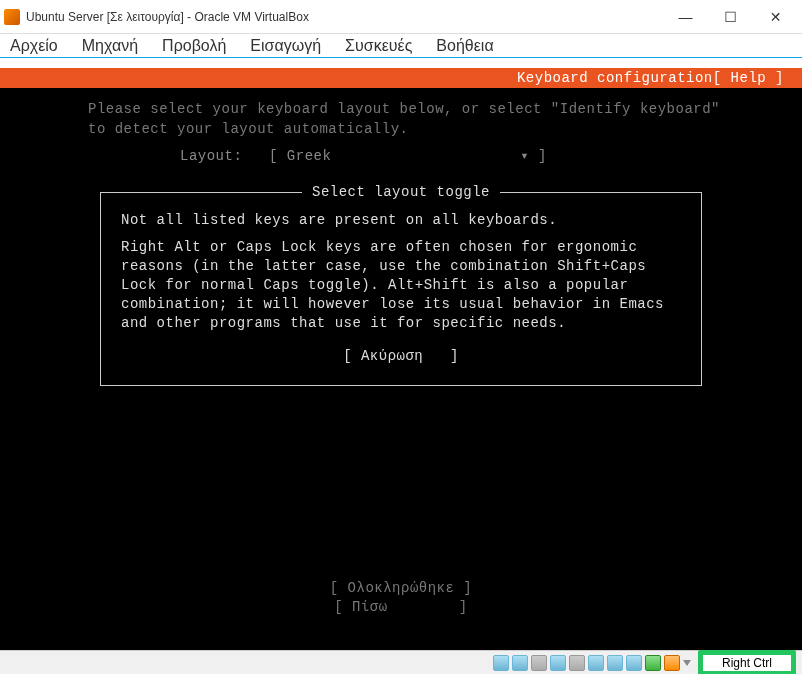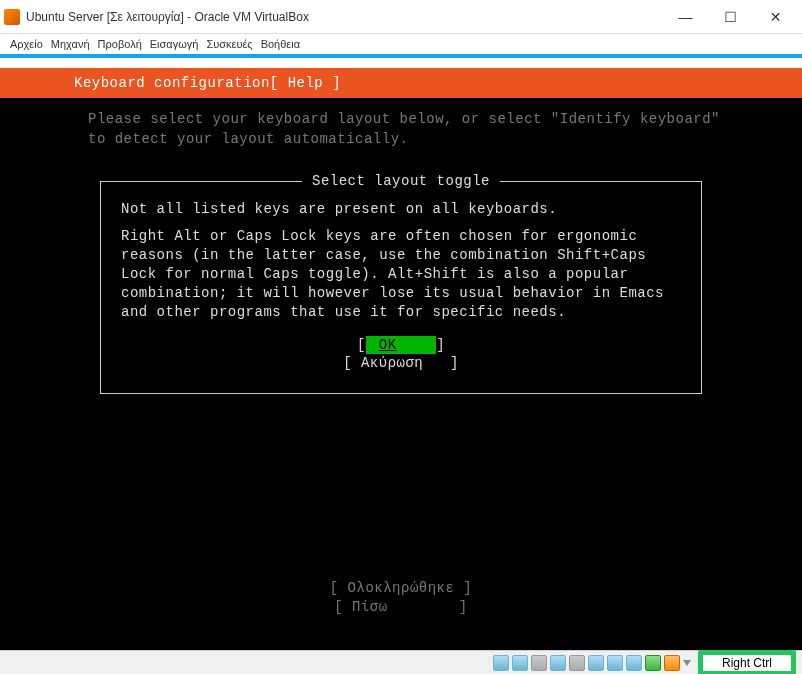--- a/index.html
+++ b/index.html
@@ -33,44 +33,44 @@
   width: 45px; height: 29px;
   display: flex; align-items: center; justify-content: center;
   font-size: 14px; color: #333;
   cursor: pointer;
 }
 .menubar {
   height: 24px;
   display: flex;
   align-items: center;
   padding: 0 10px;
-  gap: 8px;
-  font-size: 11px;
+  gap: 24px;
+  font-size: 16px;
   color: #333;
-  border-bottom: 4px solid #0ea5e9;
+  border-bottom: 1px solid #0ea5e9;
 }
 .menubar span { cursor: pointer; }
 .terminal {
   background: #000;
   font-family: "Courier New", monospace;
   font-size: 14px;
   letter-spacing: 0.5px;
   color: #aaa;
   height: 591px;
   position: relative;
   padding: 0;
 }
 .header-bar {
   background: #e95420;
   color: #fff;
-  height: 30px;
-  display: flex;
-  align-items: center;
-  padding: 0 34px;
-  justify-content: flex-start;
+  height: 20px;
+  display: flex;
+  align-items: center;
+  padding: 0 18px;
+  justify-content: flex-end;
   margin-top: 10px;
 }
 .header-title { margin-left: 40px; }
 .help { }
 .instr {
   color: #777;
   padding: 12px 70px 4px 88px;
   line-height: 1.4;
 }
 .layout-row {
@@ -188,27 +188,31 @@
 </div>
 
 <div class="terminal">
   <div class="header-bar">
     <span class="header-title">Keyboard configuration</span>
     <span class="help">[ Help ]</span>
   </div>
 
   <div class="instr">Please select your keyboard layout below, or select "Identify keyboard" to detect your layout automatically.</div>
 
+  <div class="layout-row">
+    <span>Layout:</span>
+    &nbsp;&nbsp;[ <span>Greek</span>
+    <span class="dropdown-caret">▾</span> ]
+  </div>
 
   <div class="dialog">
     <div class="dialog-title">Select layout toggle</div>
     <p>Not all listed keys are present on all keyboards.</p>
     <p>Right Alt or Caps Lock keys are often chosen for ergonomic reasons (in the latter case, use the combination Shift+Caps Lock for normal Caps toggle). Alt+Shift is also a popular combination; it will however lose its usual behavior in Emacs and other programs that use it for specific needs.</p>
     <div class="btns">
-      <div>[<span class="ok-btn">&nbsp;<span class="ok-text">OK</span>&nbsp;&nbsp;&nbsp;&nbsp;</span>]</div>
       <div><span class="cancel-btn">[ <span>Ακύρωση</span>&nbsp;&nbsp;&nbsp;]</span></div>
     </div>
   </div>
 
   <div class="footer-btns">
     <div>[ <span>Ολοκληρώθηκε</span> ]</div>
     <div>[ <span>Πίσω</span>&nbsp;&nbsp;&nbsp;&nbsp;&nbsp;&nbsp;&nbsp;&nbsp;]</div>
   </div>
 </div>
 

